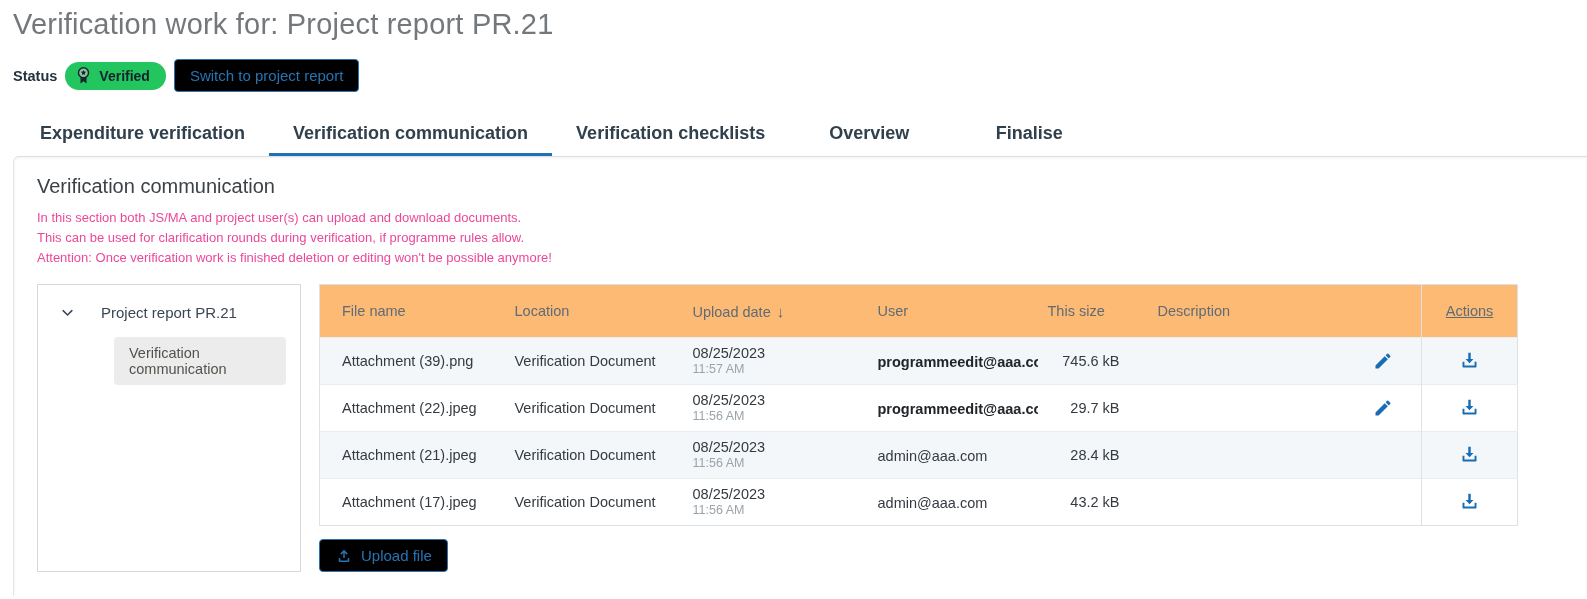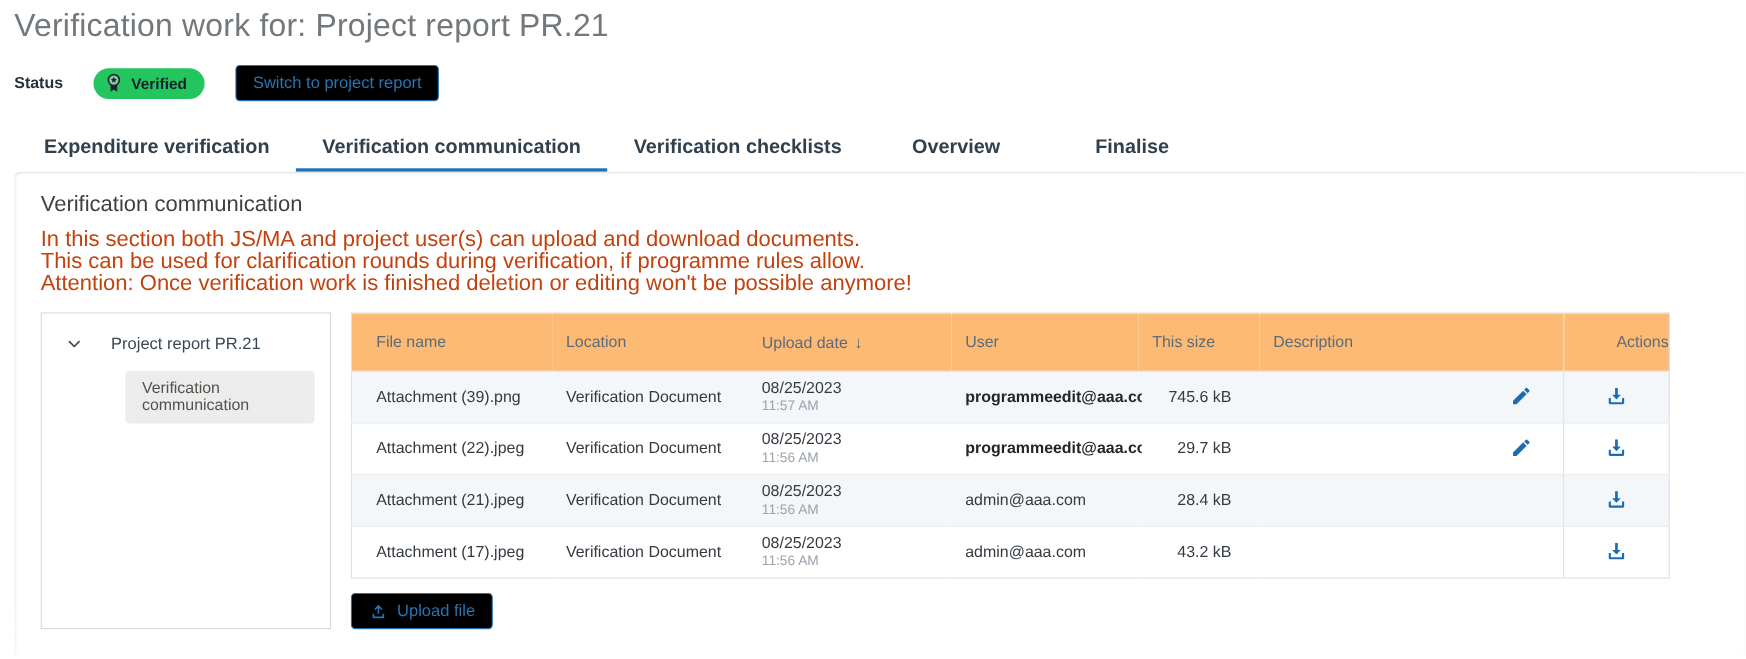--- a/index.html
+++ b/index.html
@@ -1,42 +1,42 @@
 <!DOCTYPE html>
 <html><head>
 <meta charset="utf-8">
 <style>
   * { margin:0; padding:0; box-sizing:border-box; }
   html,body { width:1587px; height:599px; background:#ffffff; overflow:hidden;
     font-family:"Liberation Sans","DejaVu Sans",sans-serif; }
 
   
   .page-title { padding:8px 0 0 13px; font-size:29px; font-weight:300; color:#73787c; letter-spacing:.2px; }
-  .status-row { display:flex; align-items:center; margin:18px 0 0 13px; gap:28px; }
+  .status-row { display:flex; align-items:center; margin:18px 0 0 13px; gap:8px; }
   .status-label { font-size:14.5px; font-weight:700; color:#22323f; }
   .badge { display:inline-flex; align-items:center; gap:6px; background:#22c55e; border-radius:999px;
     padding:4px 16px 4px 9px; height:28px; }
   .badge-text { font-size:14px; font-weight:600; color:#15222e; }
   .btn-outline { display:inline-flex; align-items:center; gap:8px; background:#000000; border:1px solid #2874b2;
     border-radius:4px; color:#2874b2; font-size:15px; padding:6px 15px; cursor:pointer; height:33px;
     font-family:inherit; }
 
   
   .tabs { display:flex; margin-top:18px; padding-left:16px; }
   .tab { min-width:160px; padding:0 24px; height:46px; line-height:46px; text-align:center;
     font-size:18px; font-weight:600; color:#31404d; cursor:pointer; border-bottom:3px solid transparent; }
   .tab.active { border-bottom-color:#1d71b8; }
 
   
   .card { margin-left:13px; border-top:1px solid #dcdfe2; border-left:1px solid #e3e6e8;
     border-top-left-radius:6px; box-shadow:0 1px 3px rgba(0,0,0,.06) inset; padding:18px 23px 0 23px;
     height:440px; background:#fff; }
   .section-title { font-size:20px; color:#3c4146; font-weight:400; }
   .section-desc { margin-top:10px; }
-  .section-desc div { font-size:20px; color:#c2410c; line-height:20px; }
+  .section-desc div { font-size:13px; color:#ec4899; line-height:20px; }
 
   .content-row { display:flex; gap:18px; margin-top:16px; align-items:flex-start; }
 
   
   .tree-panel { width:264px; min-height:288px; border:1px solid #d6d9dc; padding:19px 14px; flex:none; }
   .tree-root { display:flex; align-items:center; gap:26px; padding-left:8px; }
   .tree-root-label { font-size:15px; color:#3a4654; }
   .tree-chip { display:inline-block; margin:16px 0 0 62px; background:#ececec; border-radius:4px;
     padding:8px 15px; font-size:14.5px; color:#52524c; cursor:pointer; }
 
@@ -46,21 +46,21 @@
   th { font-size:14.5px; font-weight:400; color:#5f6b76; text-align:left; height:53px;
     padding:0 8px 0 13px; background:#fdba74; }
   th.col-file { padding-left:22px; }
   td { font-size:14.5px; color:#343a40; height:47px; padding:0 8px 0 13px; }
   td.col-file { padding-left:22px; }
   tr.row:nth-child(odd) td { background:#f3f7fa; }
   tr.row td { border-top:1px solid #e9edf0; }
   .col-file { width:182px; } .col-loc { width:178px; } .col-date { width:185px; }
   .col-user { width:170px; } .col-size { width:110px; } .col-desc { width:277px; }
   .col-act { width:96px; border-left:1px solid #dde2e6; text-align:center; padding:0; }
-  th.col-act { text-align:right; }
+  th.col-act { text-align:center;text-decoration:underline; }
   .size-cell { text-align:right; padding-right:25px; }
   .date-main { line-height:17px; }
   .date-time { font-size:12.5px; color:#9aa4ac; line-height:15px; }
   .user-cell span { display:inline-block; max-width:160px; overflow:hidden; white-space:nowrap; vertical-align:middle; }
   .user-bold span { font-weight:700; color:#21262b; }
   .desc-cell { text-align:right; padding-right:26px; }
   .icon-btn { background:none; border:none; cursor:pointer; padding:2px; line-height:0; }
   .sort-arrow { font-size:15px; color:#5b6770; margin-left:6px; }
 
   .upload-btn { margin-top:13px; }

